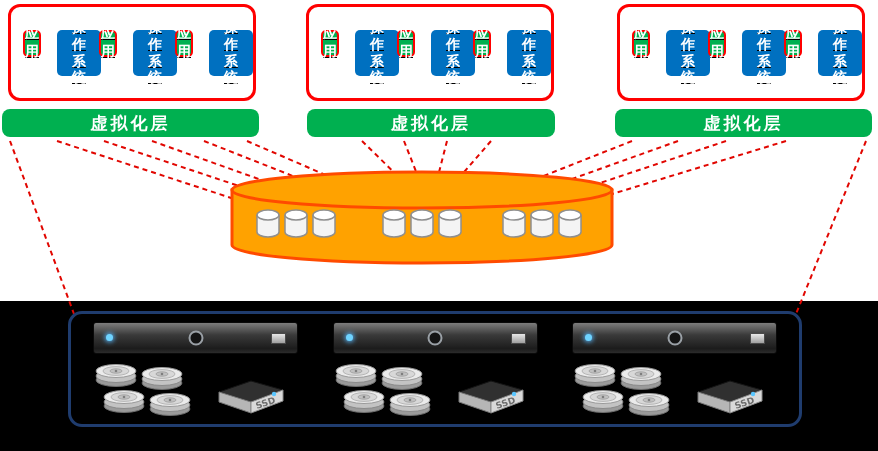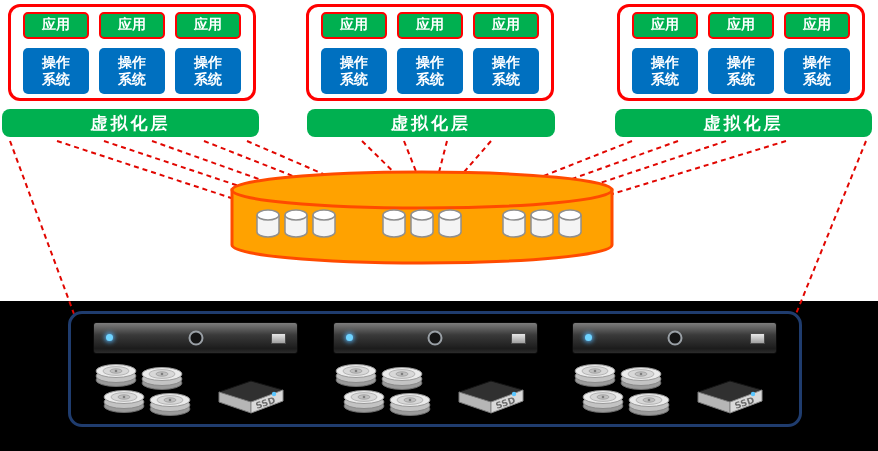--- a/index.html
+++ b/index.html
@@ -6,21 +6,21 @@
   .canvas{
     position:relative;width:878px;height:451px;background:#ffffff;
     font-family:"DejaVu Sans",sans-serif;overflow:hidden;
   }
   
   .cluster{
     position:absolute;top:4px;width:248px;height:97px;background:#ffffff;
     border:3px solid #FF0000;border-radius:12px;box-sizing:border-box;
     display:flex;justify-content:space-between;align-items:center;padding:0 12px;
   }
-  .vm{width:66px;display:flex;flex-direction:column;gap:9px;}
+  .vm{width:66px;display:flex;gap:16px;text-decoration:underline;}
   .app-box{
     height:27px;background:#00B050;border:2px solid #FF0000;border-radius:5px;
     color:#fff;font-weight:bold;font-size:14px;
     display:flex;align-items:center;justify-content:center;box-sizing:border-box;
   }
   .os-box{
     height:46px;background:#0070C0;border-radius:5px;color:#fff;font-weight:bold;
     font-size:14px;line-height:1.2;display:flex;align-items:center;justify-content:center;
     text-align:center;padding:0 15px;box-sizing:border-box;word-break:break-all;
   }

